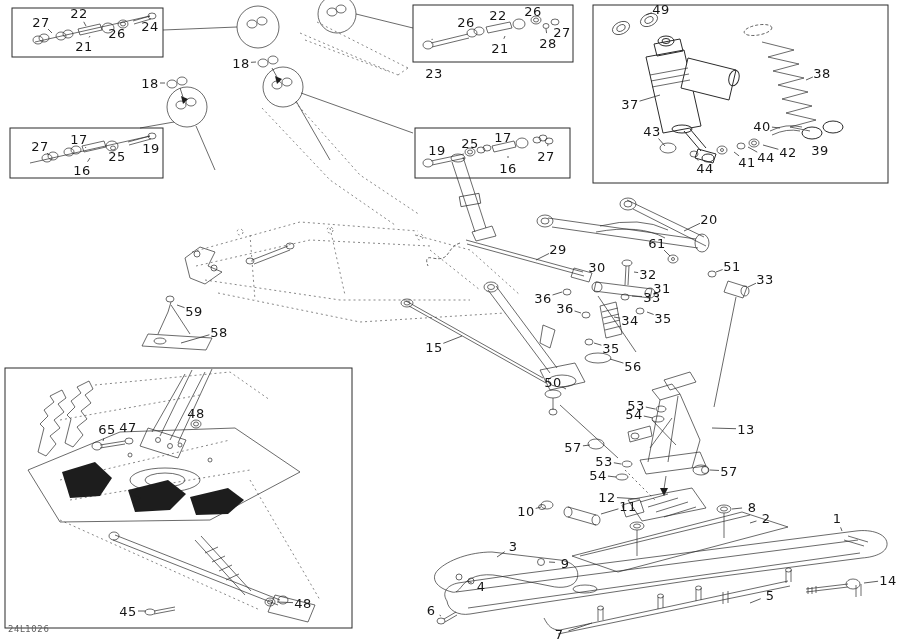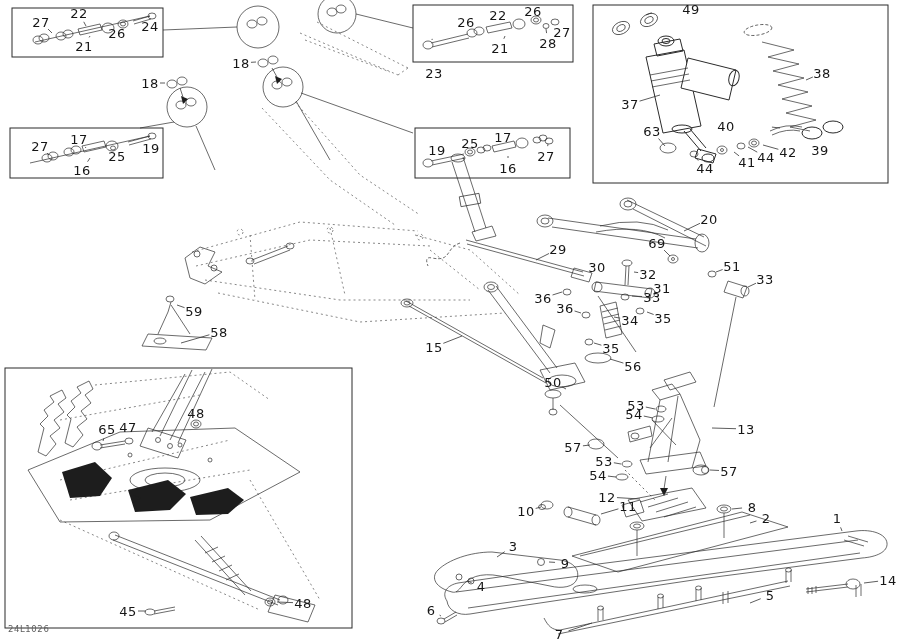--- a/index.html
+++ b/index.html
@@ -488,25 +488,25 @@
       <span class="callout" style="left: 117px; top: 33px;">26</span>
       <span class="callout" style="left: 150px; top: 26px;">24</span>
       <span class="callout" style="left: 84px; top: 46px;">21</span>
       <span class="callout" style="left: 434px; top: 29px; margin-top: 44px;">23</span>
       <span class="callout" style="left: 466px; top: 22px;">26</span>
       <span class="callout" style="left: 498px; top: 15px;">22</span>
       <span class="callout" style="left: 533px; top: 11px;">26</span>
       <span class="callout" style="left: 562px; top: 32px;">27</span>
       <span class="callout" style="left: 548px; top: 43px;">28</span>
       <span class="callout" style="left: 500px; top: 48px;">21</span>
-      <span class="callout" style="left: 691px; top: 9px;">49</span>
+      <span class="callout" style="left: 661px; top: 9px;">49</span>
       <span class="callout" style="left: 822px; top: 73px;">38</span>
       <span class="callout" style="left: 630px; top: 104px;">37</span>
-      <span class="callout" style="left: 652px; top: 131px;">63</span>
-      <span class="callout" style="left: 726px; top: 126px; text-align: right;">40</span>
+      <span class="callout" style="left: 652px; top: 131px;">43</span>
+      <span class="callout" style="left: 762px; top: 126px; text-align: right;">40</span>
       <span class="callout" style="left: 788px; top: 152px;">42</span>
       <span class="callout" style="left: 820px; top: 150px;">39</span>
       <span class="callout" style="left: 747px; top: 162px;">41</span>
       <span class="callout" style="left: 766px; top: 157px;">44</span>
       <span class="callout" style="left: 705px; top: 168px;">44</span>
       <span class="callout" style="left: 40px; top: 146px;">27</span>
       <span class="callout" style="left: 79px; top: 139px;">17</span>
       <span class="callout" style="left: 117px; top: 156px;">25</span>
       <span class="callout" style="left: 151px; top: 148px;">19</span>
       <span class="callout" style="left: 82px; top: 170px;">16</span>
@@ -524,21 +524,21 @@
       <span class="callout" style="left: 648px; top: 274px;">32</span>
       <span class="callout" style="left: 662px; top: 288px;">31</span>
       <span class="callout" style="left: 652px; top: 297px;">33</span>
       <span class="callout" style="left: 543px; top: 298px;">36</span>
       <span class="callout" style="left: 565px; top: 308px;">36</span>
       <span class="callout" style="left: 630px; top: 320px;">34</span>
       <span class="callout" style="left: 663px; top: 318px;">35</span>
       <span class="callout" style="left: 611px; top: 348px;">35</span>
       <span class="callout" style="left: 633px; top: 366px;">56</span>
       <span class="callout" style="left: 709px; top: 219px;">20</span>
-      <span class="callout" style="left: 657px; top: 243px;">69</span>
+      <span class="callout" style="left: 657px; top: 243px;">61</span>
       <span class="callout" style="left: 732px; top: 266px;">51</span>
       <span class="callout" style="left: 765px; top: 279px;">33</span>
       <span class="callout" style="left: 434px; top: 347px;">15</span>
       <span class="callout" style="left: 553px; top: 382px;">50</span>
       <span class="callout" style="left: 636px; top: 405px;">53</span>
       <span class="callout" style="left: 634px; top: 414px;">54</span>
       <span class="callout" style="left: 746px; top: 429px;">13</span>
       <span class="callout" style="left: 573px; top: 447px;">57</span>
       <span class="callout" style="left: 604px; top: 461px;">53</span>
       <span class="callout" style="left: 598px; top: 475px;">54</span>

